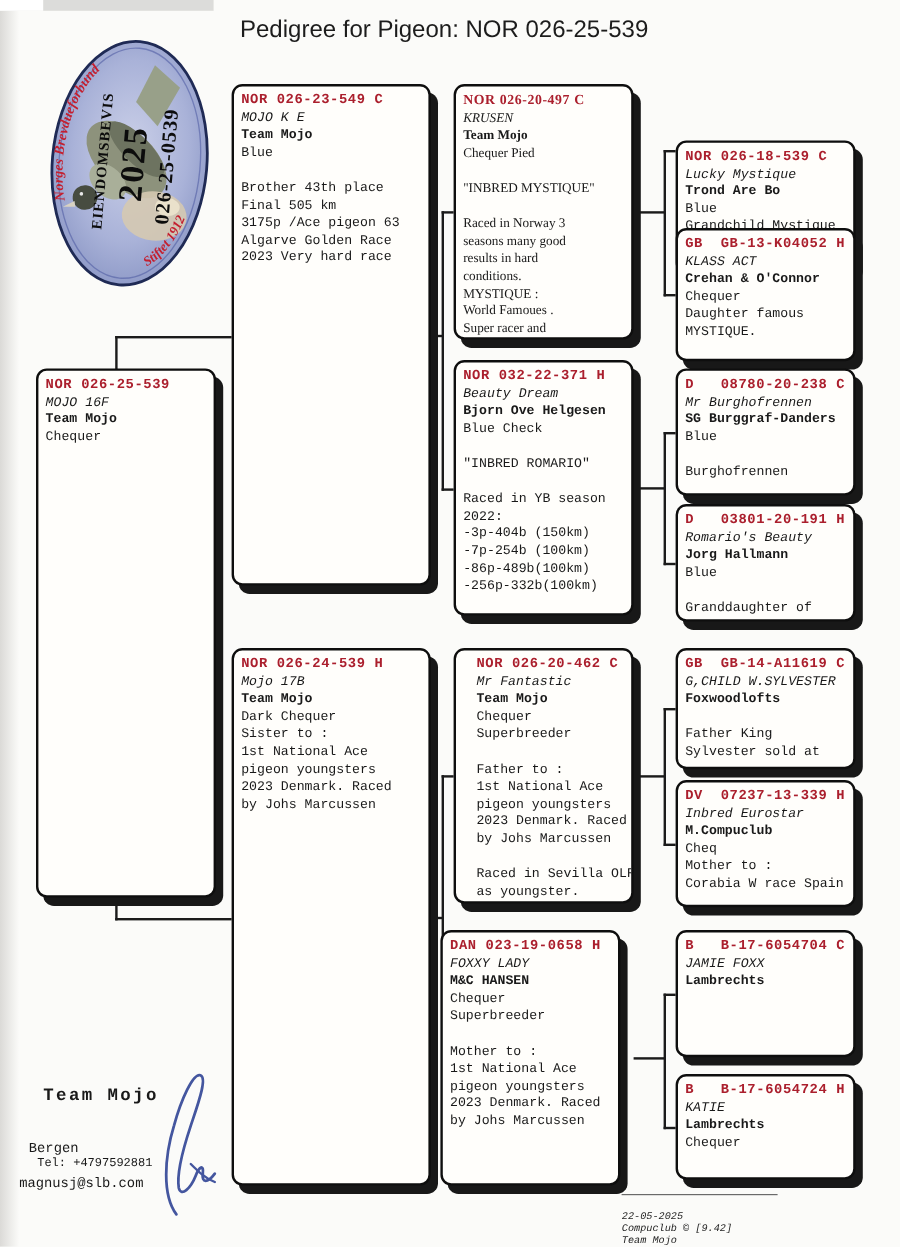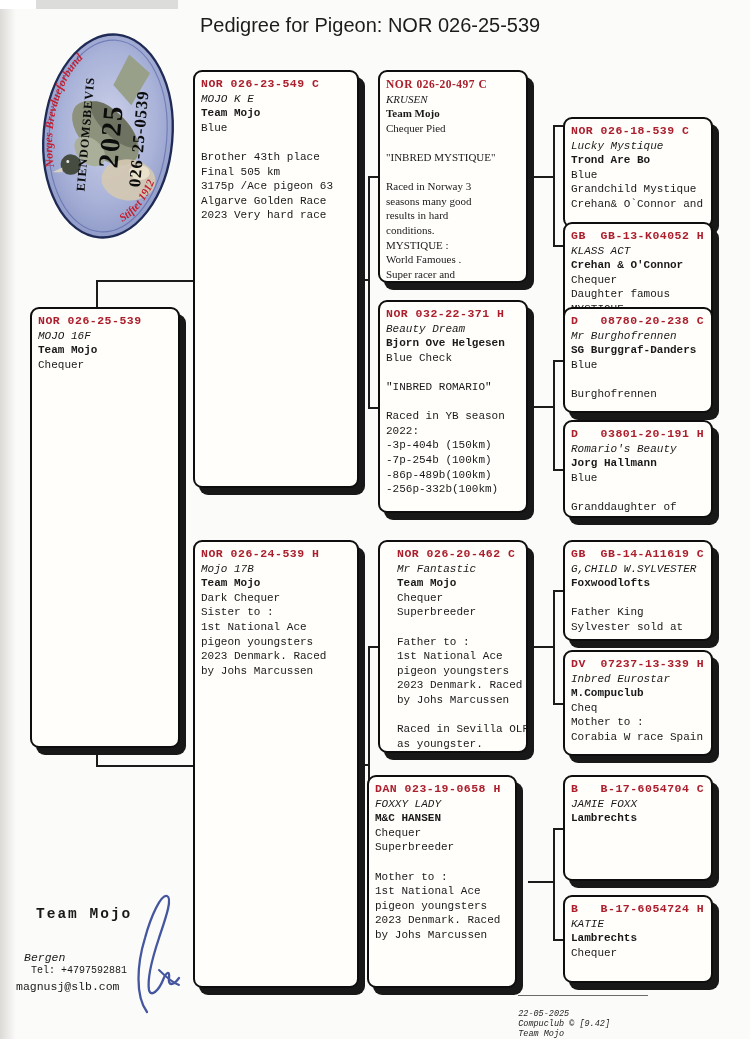--- a/index.html
+++ b/index.html
@@ -28,38 +28,38 @@
   .pbox .line{white-space:pre;min-height:14.6px;}
 
   .b-subject{left:30px;top:307px;width:150px;height:441px;}
   .b-sire{left:193px;top:70px;width:166px;height:418px;}
   .b-dam{left:193px;top:540px;width:166px;height:448px;}
   .b-g3a{left:378px;top:70px;width:150px;height:213px;font-family:Liberation Serif, serif;}
   .b-g3b{left:378px;top:300px;width:150px;height:213px;}
   .b-g3c{left:378px;top:540px;width:150px;height:213px;padding-left:17px;}
   .b-g3d{left:367px;top:775px;width:150px;height:213px;}
   .b-g4a{left:563px;top:70px;width:150px;height:111px;margin-top:47px;}
-  .b-g4b{left:563px;top:190px;width:150px;height:111px;margin-top:32px;}
+  .b-g4b{left:563px;top:190px;width:150px;height:111px;}
   .b-g4c{left:563px;top:307px;width:150px;height:106px;}
   .b-g4d{left:563px;top:420px;width:150px;height:98px;}
   .b-g4e{left:563px;top:540px;width:150px;height:101px;}
   .b-g4f{left:563px;top:650px;width:150px;height:106px;}
   .b-g4g{left:563px;top:775px;width:150px;height:106px;}
   .b-g4h{left:563px;top:895px;width:150px;height:88px;}
 
   
   .cx{position:absolute;background:#1b1b1b;}
 
   
   .stamp{position:absolute;left:38px;top:26px;width:140px;height:220px;transform:rotate(5deg);}
   .stamp svg{width:100%;height:100%;display:block;}
 
   
   .contact-name{position:absolute;left:36px;top:906px;font-size:14.5px;font-weight:bold;letter-spacing:2px;}
-  .contact-city{position:absolute;left:24px;top:951px;font-size:11.5px;font-style:italic;}
+  .contact-city{position:absolute;left:24px;top:951px;font-size:11.5px;}
   .contact-phone{position:absolute;left:31px;top:965px;font-size:10px;}
   .contact-email{position:absolute;left:16px;top:980px;font-size:11.5px;}
 
   .signature{position:absolute;left:113px;top:886px;width:82px;height:132px;}
 
   .footer-line{position:absolute;left:518px;top:995px;width:130px;height:1px;background:#6a6a6a;}
   .footer{position:absolute;left:508px;top:999px;width:215px;font-size:8.5px;font-style:italic;white-space:pre;color:#1d1d1d;}
   .footer span{margin-right:10px;}
   .footer span:last-child{margin-right:0;}
 </style>

